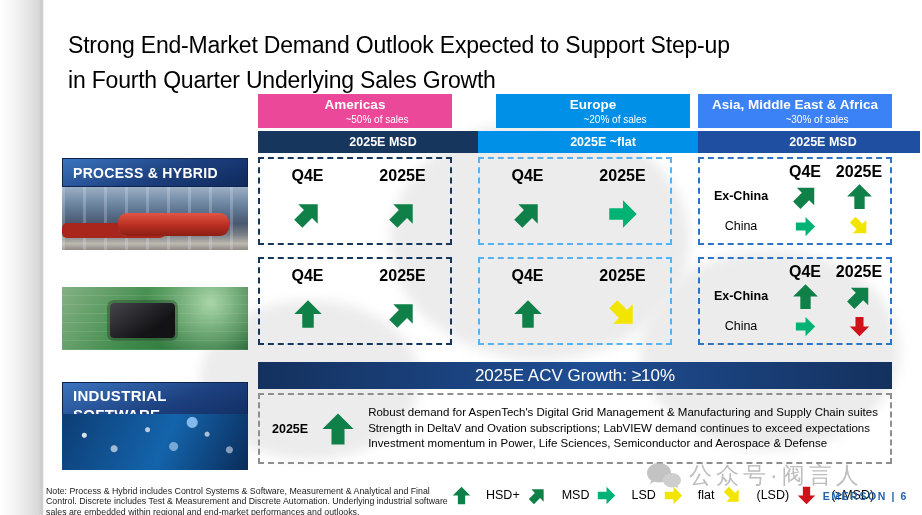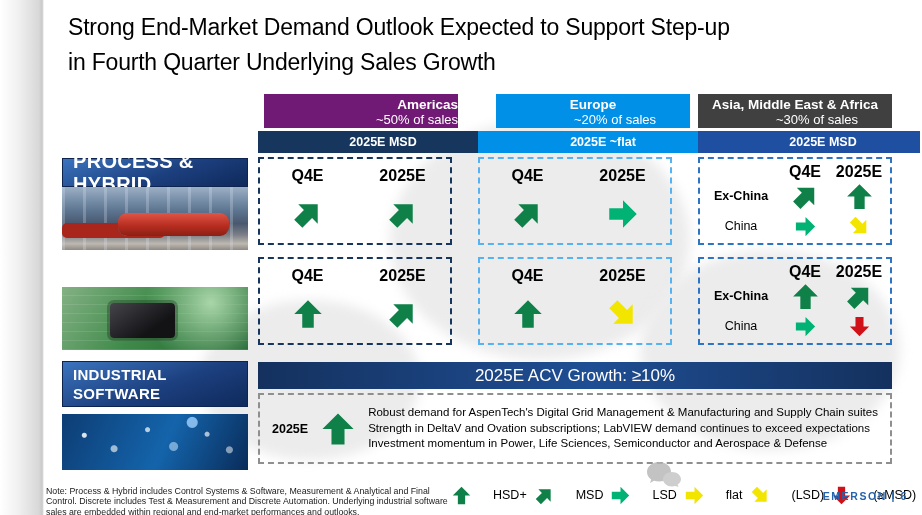--- a/index.html
+++ b/index.html
@@ -8,36 +8,36 @@
   .slide{position:relative;width:922px;height:515px;background:#fff;overflow:hidden;}
   .abs{position:absolute;}
 
   
   .left-edge{left:0;top:0;width:44px;height:515px;z-index:2;
     background:linear-gradient(90deg,#ffffff 0%,#f1f1f1 40%,#d8d8d8 88%,#c9c9c9 96%,#ffffff 100%);}
 
   
   .blob{position:absolute;background:#ececec;border-radius:50%;filter:blur(6px);z-index:0;}
 
-  .title{left:68px;top:10px;z-index:3;font-size:23px;line-height:35px;color:#000;letter-spacing:-.2px;}
+  .title{left:68px;top:28px;z-index:3;font-size:23px;line-height:35px;color:#000;letter-spacing:-.2px;}
 
   
   .col-header{position:absolute;top:94px;width:194px;height:34px;z-index:3;color:#fff;
     display:flex;flex-direction:column;justify-content:center;text-align:center;}
   .col-header .lbl{font-size:13.5px;font-weight:bold;line-height:16px;}
-  .col-header .share{font-size:13px;line-height:13px;margin-left:44px;}
+  .col-header .share{font-size:10px;line-height:13px;margin-left:44px;}
   .col-band{position:absolute;top:131px;width:194px;height:22px;z-index:3;color:#fff;
     font-weight:bold;font-size:12.5px;display:flex;align-items:center;justify-content:center;padding-left:28px;}
 
   
   .row-label{position:absolute;left:62px;width:186px;z-index:3;color:#fff;font-weight:bold;
     background:linear-gradient(160deg,#3b74be 0%,#1c3f7e 55%,#0f2a5c 100%);
     border:1px solid #0d2450;box-sizing:border-box;display:flex;flex-direction:column;
     justify-content:center;padding-left:10px;letter-spacing:.3px;}
-  .row-label.single{height:29px;font-size:20px;}
+  .row-label.single{height:29px;font-size:14px;}
   .row-label.double{height:46px;font-size:15px;line-height:19px;}
   .photo{position:absolute;left:62px;width:186px;z-index:3;overflow:hidden;}
   .photo-machinery{top:187px;height:63px;
     background:linear-gradient(180deg,#9db0c4 0%,#7c93ad 18%,#5d7490 38%,#49586e 58%,#7b7f87 76%,#bdb8b0 90%,#8e8a84 100%);}
   .photo-machinery::before{content:'';position:absolute;inset:0;
     background:repeating-linear-gradient(90deg,rgba(225,233,245,.25) 0 3px,transparent 3px 21px);}
   .red-machine{position:absolute;left:30%;top:42%;width:60%;height:36%;border-radius:9px;
     background:linear-gradient(180deg,#e05545 0%,#b72d20 55%,#8c1f15 100%);box-shadow:-60px 6px 0 -4px #a8261b;}
   .photo-circuit{top:287px;height:63px;
     background:radial-gradient(circle at 80% 25%,#a9d6a9 0%,transparent 42%),
@@ -72,21 +72,21 @@
     font-size:17px;display:flex;align-items:center;justify-content:center;
     background:linear-gradient(90deg,#14315e 0%,#1f4e94 52%,#14315e 100%);}
   .sw-box{position:absolute;left:258px;top:393px;width:634px;height:71px;z-index:3;
     border:2px dashed #8f8f8f;box-sizing:border-box;display:flex;align-items:center;gap:13px;padding:0 12px;}
   .sw-year{font-size:12.5px;font-weight:bold;color:#000;}
   .sw-bullets{font-size:11.5px;line-height:15.5px;color:#000;}
 
   
   .note{position:absolute;left:46px;top:486px;width:412px;z-index:3;font-size:8.8px;line-height:10.4px;color:#1a1a1a;}
   .legend{position:absolute;left:452px;top:483px;height:24px;z-index:3;display:flex;align-items:center;gap:8px;}
-  .legend-item{display:flex;align-items:center;gap:22px;font-size:12.5px;color:#000;}
+  .legend-item{display:flex;align-items:center;gap:15px;font-size:12.5px;color:#000;}
   .brand{position:absolute;right:14px;top:490px;z-index:3;color:#2563ae;font-size:10.5px;font-weight:bold;letter-spacing:1.6px;}
   .watermark{position:absolute;left:645px;top:460px;z-index:6;display:flex;align-items:center;gap:8px;
     color:#aeaeae;font-size:23px;letter-spacing:4px;opacity:.8;}
 </style>
 </head>
 <body>
 
 <div class="slide">
 
   <div class="blob" style="left:390px;top:120px;width:300px;height:240px;"></div>
@@ -94,52 +94,52 @@
   <div class="blob" style="left:200px;top:300px;width:220px;height:160px;"></div>
 
   <div class="left-edge"></div>
 
   <div class="abs title">
     <div>Strong End-Market Demand Outlook Expected to Support Step-up</div>
     <div>in Fourth Quarter Underlying Sales Growth</div>
   </div>
 
   <div id="columns">
-      <div class="col-header" style="left: 264px; background: #701a75; text-align: right;">
+      <div class="col-header" style="left: 258px; background: #ec4899;">
         <div class="lbl">Americas</div>
         <div class="share">~50% of sales</div>
       </div>
       <div class="col-band" style="left: 258px; background: rgb(23, 54, 93);">2025E MSD</div>
       <div class="col-header" style="left: 496px; background: rgb(0, 144, 232);">
         <div class="lbl">Europe</div>
         <div class="share">~20% of sales</div>
       </div>
       <div class="col-band" style="left: 478px; background: rgb(0, 144, 232);">2025E ~flat</div>
-      <div class="col-header" style="left: 698px; background: #404040;">
+      <div class="col-header" style="left: 698px; background: #3b82f6;">
         <div class="lbl">Asia, Middle East &amp; Africa</div>
         <div class="share">~30% of sales</div>
       </div>
       <div class="col-band" style="left: 698px; background: rgb(30, 79, 160);">2025E MSD</div>
     </div>
 
   <div class="row-label single" style="top:158px;">
     <span>PROCESS &amp; HYBRID</span>
   </div>
   <div class="photo photo-machinery">
     <div class="red-machine"></div>
   </div>
 
   <div class="row-label single" style="top:258px;margin-top:36px;">
     <span>DISCRETE</span>
   </div>
   <div class="photo photo-circuit">
     <div class="chip"></div>
   </div>
 
-  <div class="row-label double" style="top:361px;">
+  <div class="row-label double" style="top:382px;">
     <span>INDUSTRIAL</span>
     <span>SOFTWARE</span>
   </div>
   <div class="photo photo-software"></div>
 
   <div id="matrix">
       <div class="cell simple" style="left: 258px; top: 157px; border-color: rgb(23, 54, 93);">
         <div class="chdr">Q4E</div>
         <div class="chdr">2025E</div>
         <div class="acell">
@@ -304,20 +304,21 @@
         </svg>
         <span>(≥MSD)</span>
       </span>
     </div>
 
   <div class="watermark">
     <svg width="36" height="30" viewBox="0 0 36 30">
       <path fill="#b5b5b5" d="M14 2C7 2 2 6.5 2 12c0 3 1.6 5.6 4.2 7.4L5 23l4-2.2c1.5.5 3.2.8 5 .8 7 0 12-4.5 12-9.8S21 2 14 2z"></path>
       <path fill="#c3c3c3" d="M27 12c-5 0-9 3.2-9 7.2s4 7.2 9 7.2c1.2 0 2.4-.2 3.4-.5L33.5 27l-.8-2.5c1.9-1.3 3.3-3.2 3.3-5.3 0-4-4-7.2-9-7.2z"></path>
     </svg>
+    <span>公众号·阀言人</span>
   </div>
 
   <div class="brand">
     <span>EMERSON</span>
     <span>|</span>
     <span>6</span>
   </div>
 
 </div>
 

